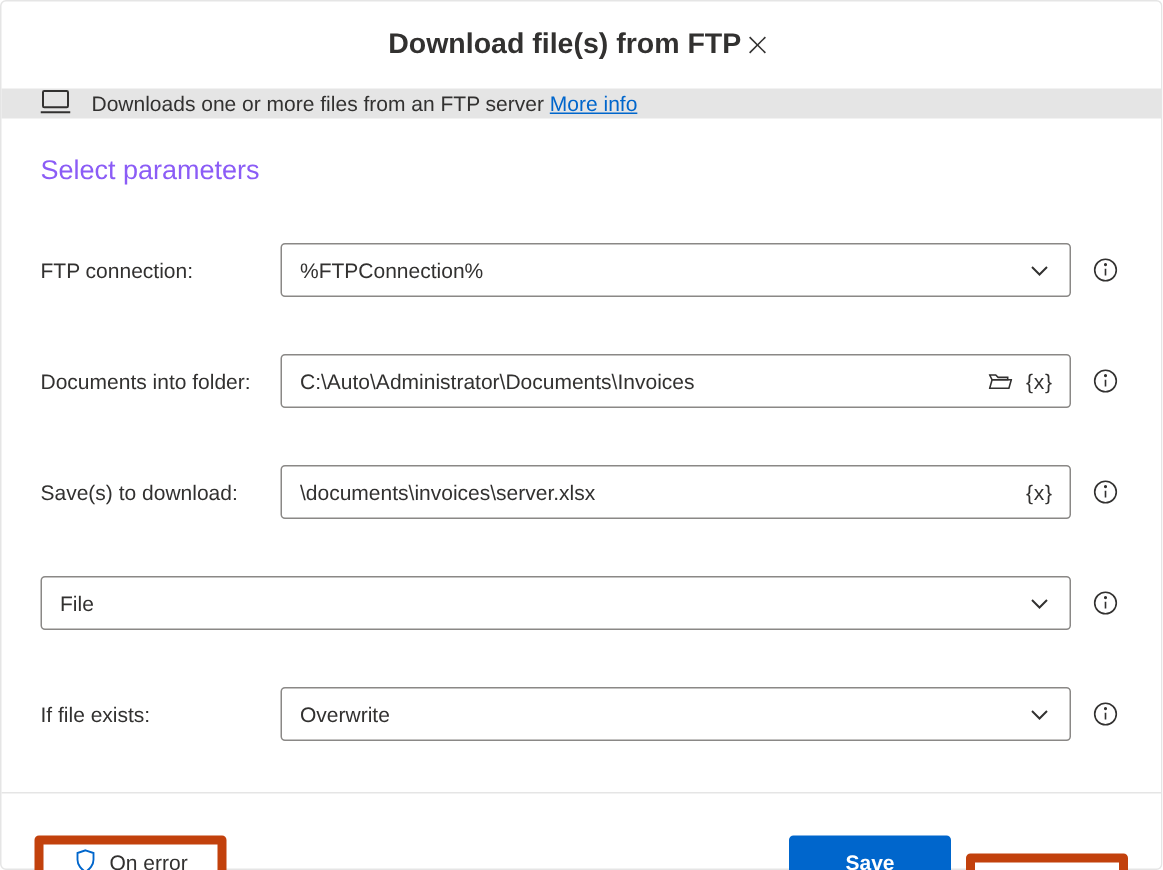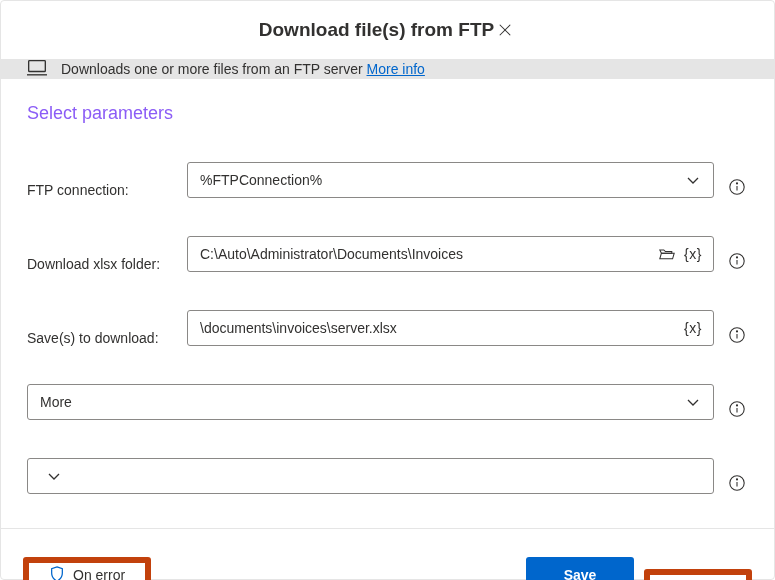--- a/index.html
+++ b/index.html
@@ -57,21 +57,21 @@
     padding: 24px 26px 10px 26px;
   }
   .section-title {
     font-size: 18px;
     font-weight: 400;
     color: #8b5cf6;
     margin-bottom: 24px;
   }
   .field-row {
     display: flex;
-    align-items: flex-end;
+    align-items: center;
     margin-bottom: 24px;
     margin-top: 38px;
   }
   .field-label {
     width: 160px;
     flex-shrink: 0;
     font-size: 14px;
     color: #323130;
   }
   .field-control {
@@ -197,21 +197,21 @@
       <span class="info-icon">
         <svg viewBox="0 0 20 20" fill="none" stroke="#323130" stroke-width="1.2">
             <circle cx="10" cy="10" r="8"></circle>
             <line x1="10" y1="9" x2="10" y2="14"></line>
             <circle cx="10" cy="6" r="0.6" fill="#323130"></circle>
           </svg>
       </span>
     </div>
 
     <div class="field-row">
-      <div class="field-label">Download xlsx folder:</div>
+      <div class="field-label">Documents into folder:</div>
       <div class="field-control">
         <span class="value-text">C:\Auto\Administrator\Documents\Invoices</span>
         <span class="adorn">
           <svg viewBox="0 0 20 16" fill="none" stroke="#323130" stroke-width="1.3">
               <path d="M1 3 h5 l2 2 h8 v2 H3 z"></path>
               <path d="M3 7 h16 l-2 7 H1 z"></path>
             </svg>
         </span>
         <span class="adorn">
           <span class="var-token">{x}</span>
@@ -238,38 +238,40 @@
         <svg viewBox="0 0 20 20" fill="none" stroke="#323130" stroke-width="1.2">
             <circle cx="10" cy="10" r="8"></circle>
             <line x1="10" y1="9" x2="10" y2="14"></line>
             <circle cx="10" cy="6" r="0.6" fill="#323130"></circle>
           </svg>
       </span>
     </div>
 
     <div class="field-row">
       <div class="field-control">
-        <span class="value-text">More</span>
+        <span class="value-text">File</span>
         <span class="adorn chevron">
           <svg viewBox="0 0 16 16" fill="none" stroke="#323130" stroke-width="1.3">
               <polyline points="3,6 8,11 13,6"></polyline>
             </svg>
         </span>
       </div>
       <span class="info-icon">
         <svg viewBox="0 0 20 20" fill="none" stroke="#323130" stroke-width="1.2">
             <circle cx="10" cy="10" r="8"></circle>
             <line x1="10" y1="9" x2="10" y2="14"></line>
             <circle cx="10" cy="6" r="0.6" fill="#323130"></circle>
           </svg>
       </span>
     </div>
 
     <div class="field-row">
-      <div class="field-control">
+      <div class="field-label">If file exists:</div>
+      <div class="field-control">
+        <span class="value-text">Overwrite</span>
         <span class="adorn chevron">
           <svg viewBox="0 0 16 16" fill="none" stroke="#323130" stroke-width="1.3">
               <polyline points="3,6 8,11 13,6"></polyline>
             </svg>
         </span>
       </div>
       <span class="info-icon">
         <svg viewBox="0 0 20 20" fill="none" stroke="#323130" stroke-width="1.2">
             <circle cx="10" cy="10" r="8"></circle>
             <line x1="10" y1="9" x2="10" y2="14"></line>

